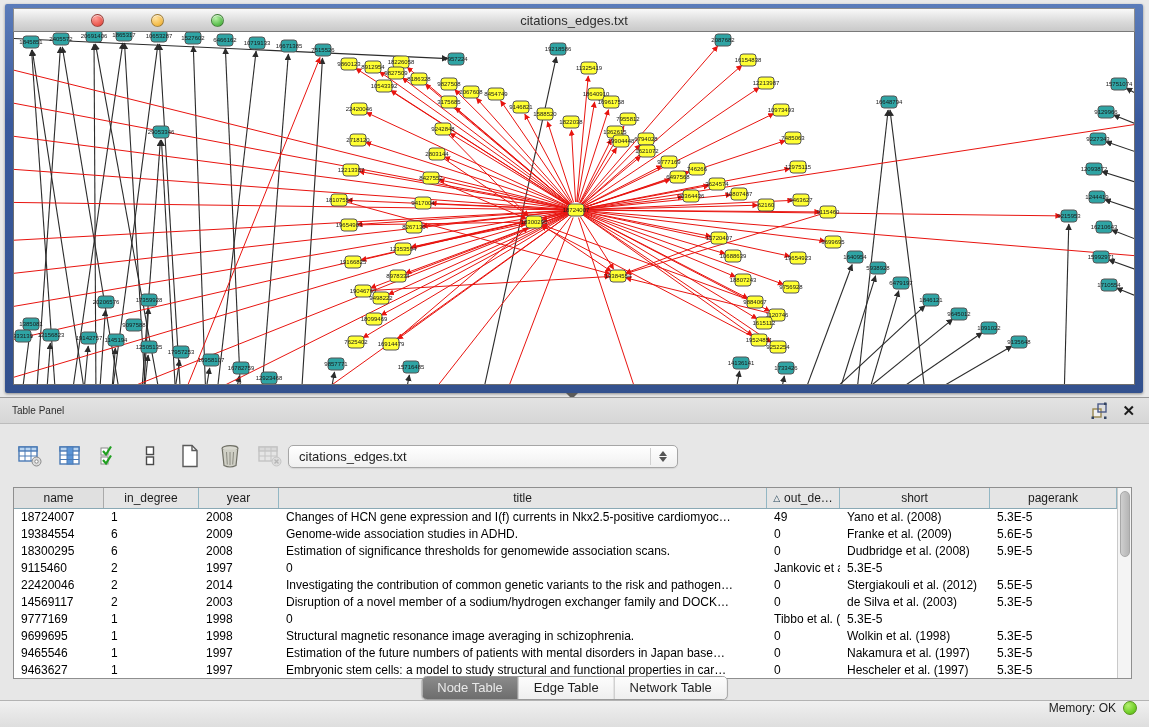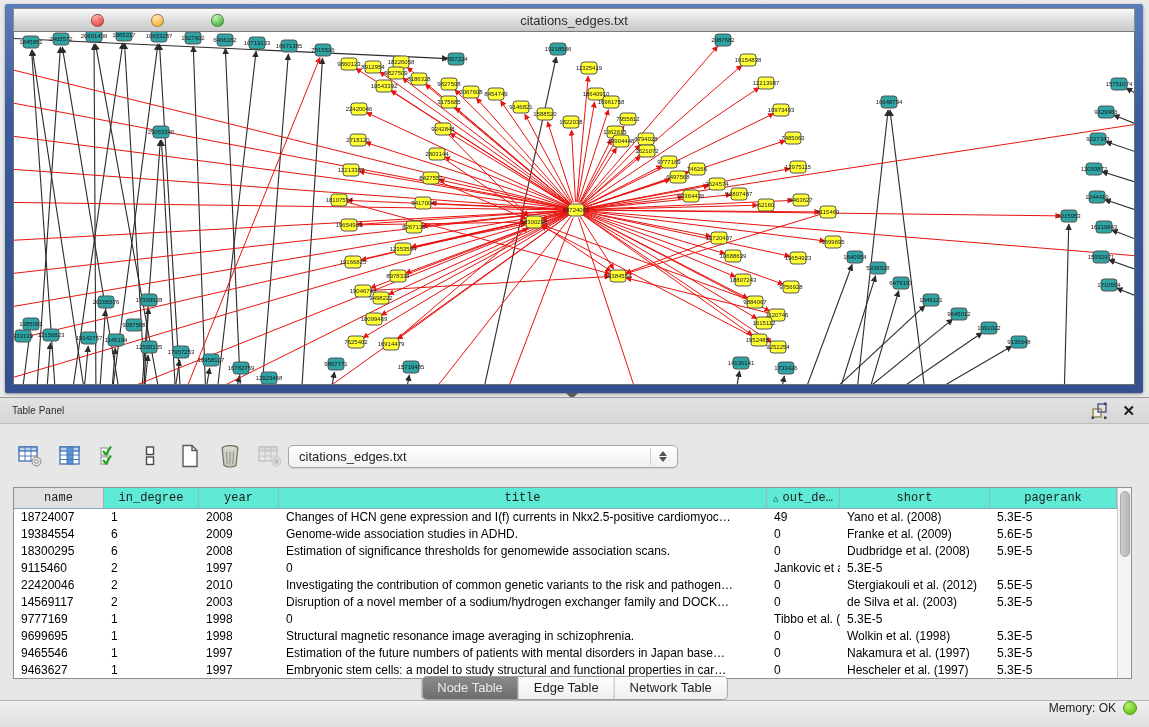--- a/index.html
+++ b/index.html
@@ -76,23 +76,23 @@
   .arr-up   { border-bottom:5px solid #555; }
   .arr-down { border-top:5px solid #555; }
 
   
   .dtable {
     position:absolute; left:13px; top:89px; width:1119px; height:192px;
     background:#fff; border:1px solid #8f8f8f; display:flex;
   }
   .dtable-main { width:1103px; }
   .thead, .trow { display:grid; grid-template-columns:90px 95px 80px 488px 73px 150px 127px; }
-  .thead { height:21px; border-bottom:1px solid #8aa9b5;font-family:Liberation Mono, monospace; }
+  .thead { height:21px; border-bottom:1px solid #8aa9b5; }
   .th {
-    background:#5eead4; border-right:1px solid #93b7c4;
+    background:#e5e5e5; border-right:1px solid #93b7c4;
     font-size:12px; color:#1c1c1c; display:flex; align-items:center; justify-content:center;
     overflow:hidden; white-space:nowrap; cursor:pointer;
   }
   .th:first-child { background:#e0e0e0; border-right:1px solid #aaa; }
   .sort-glyph { font-size:9px; margin-right:4px; color:#23455a; }
   .trow { height:17px; cursor:default; }
   .td { font-size:12px; color:#000; padding:1px 0 0 7px; white-space:nowrap; overflow:hidden; }
   .vscroll { width:16px; background:#f4f4f4; border-left:1px solid #c9c9c9; position:relative; }
   .vthumb { position:absolute; left:2px; top:3px; width:10px; height:66px; border-radius:6px;
     background:linear-gradient(90deg,#cfcfcf,#b5b5b5); border:1px solid #a8a8a8; cursor:pointer; }
@@ -890,21 +890,21 @@
             <div class="td">9115460</div>
             <div class="td">2</div>
             <div class="td">1997</div>
             <div class="td">0</div>
             <div class="td">Jankovic et al. (1997)</div>
             <div class="td">5.3E-5</div>
           </div>
           <div class="trow">
             <div class="td">22420046</div>
             <div class="td">2</div>
-            <div class="td">2010</div>
+            <div class="td">2014</div>
             <div class="td">Investigating the contribution of common genetic variants to the risk and pathogen…</div>
             <div class="td">0</div>
             <div class="td">Stergiakouli et al. (2012)</div>
             <div class="td">5.5E-5</div>
           </div>
           <div class="trow">
             <div class="td">14569117</div>
             <div class="td">2</div>
             <div class="td">2003</div>
             <div class="td">Disruption of a novel member of a sodium/hydrogen exchanger family and DOCK…</div>

